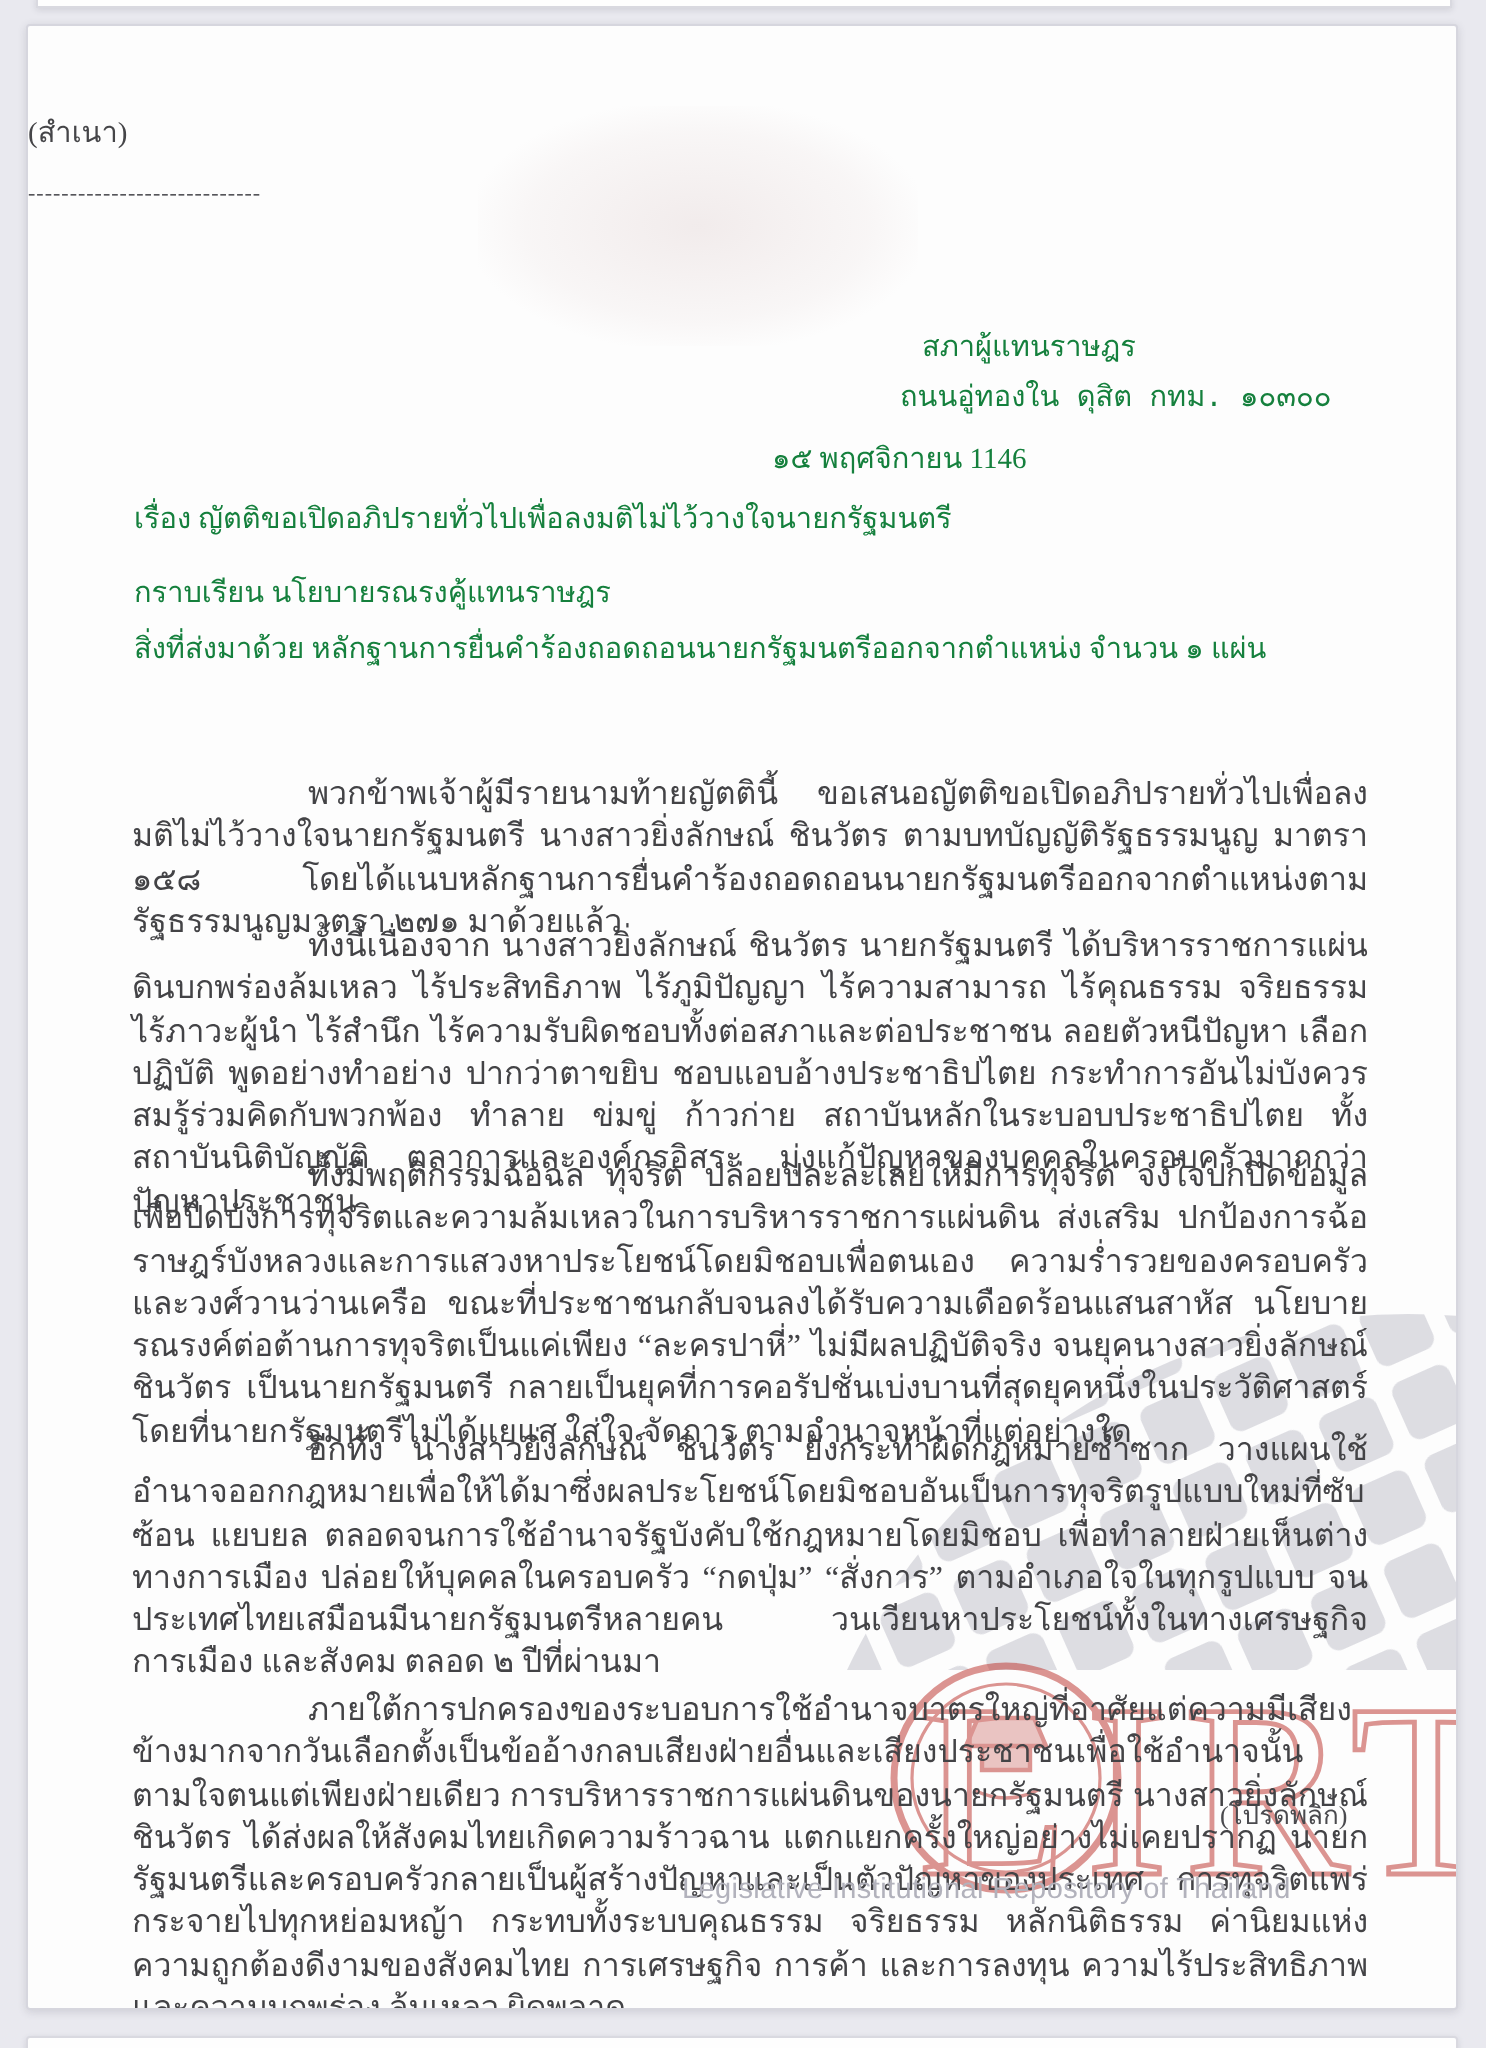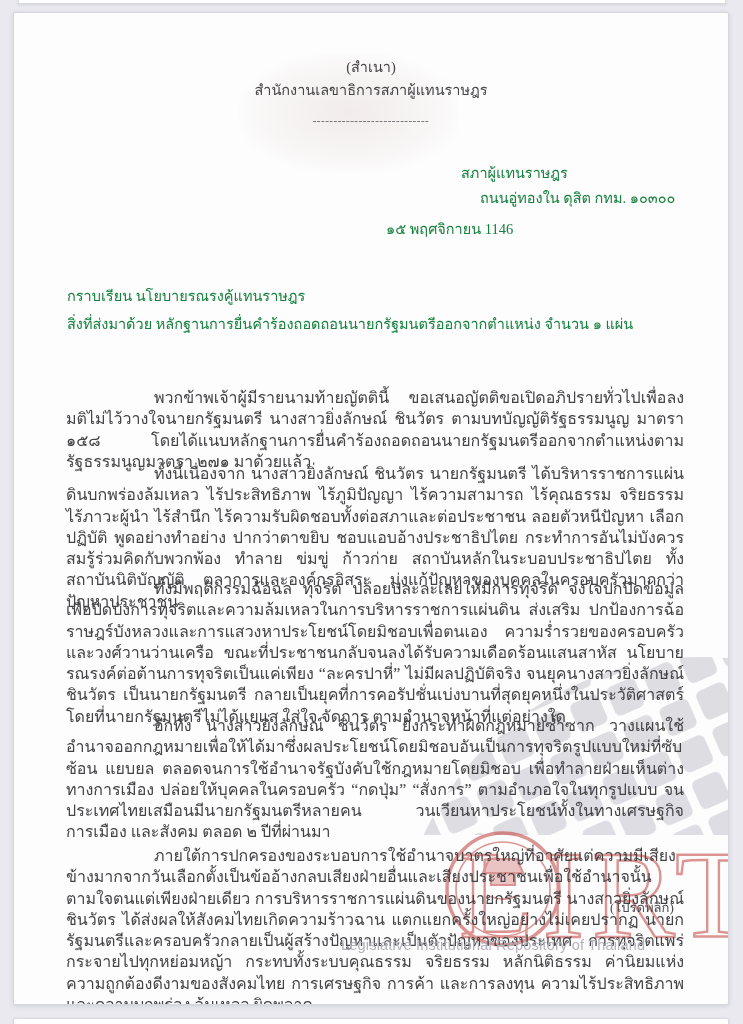--- a/index.html
+++ b/index.html
@@ -28,21 +28,20 @@
   }
   .faint-emblem {
     position: absolute;
     left: 225px; top: 40px; width: 220px; height: 120px;
     background: radial-gradient(ellipse at center, rgba(215,195,195,0.30) 0%, rgba(215,195,195,0.12) 55%, rgba(215,195,195,0) 75%);
     pointer-events: none;
   }
   .doc-header {
     position: absolute;
     left: 0; top: 43px; width: 100%;
-    text-align: center;
     line-height: 23px;
     font-size: 14.5px;
     color: #454548;
   }
   .divider-line {
     margin-top: 7px;
     font-size: 11px;
     letter-spacing: 0.5px;
     color: #55555a;
   }
@@ -117,29 +116,29 @@
       <text x="28" y="112" font-size="124" font-family="Liberation Serif, serif" letter-spacing="8" stroke-width="2.4" fill="none">LIRT</text>
       <circle cx="72" cy="64" r="56" stroke-width="3.5"></circle>
       <circle cx="72" cy="64" r="47" stroke-width="1.6"></circle>
       <path stroke-width="2.2" fill="#c0403a" fill-opacity="0.55" d="M52 48 L92 48 L86 34 L58 34 Z M60 48 L60 60 L84 60 L84 48 Z"></path>
       <path stroke-width="1.8" d="M56 70 Q72 78 88 70"></path>
     </g>
   </svg>
 
   <div class="doc-header">
     <div>(สำเนา)</div>
-    <div>สำนักงานเลขาธิการสภาผู้แทนราษฎร</div>
     <div class="divider-line">----------------------------</div>
   </div>
 
   <div class="abs-text" style="left:447px; top:148px;">สภาผู้แทนราษฎร</div>
-  <div class="abs-text" style="left:466px; top:173px;">ถนนอู่ทองใน ดุสิต กทม. ๑๐๓๐๐</div>
+  <div class="abs-text" style="left:436px; top:173px;font-family:Liberation Mono, monospace;">ถนนอู่ทองใน ดุสิต กทม. ๑๐๓๐๐</div>
 
   <div class="abs-text" style="left:372px; top:204px;">๑๕  พฤศจิกายน  1146</div>
 
+  <div class="abs-text" style="left:53px; top:234px;">เรื่อง   ญัตติขอเปิดอภิปรายทั่วไปเพื่อลงมติไม่ไว้วางใจนายกรัฐมนตรี</div>
   <div class="abs-text" style="left:53px; top:271px;">กราบเรียน   นโยบายรณรงคู้แทนราษฎร</div>
   <div class="abs-text" style="left:53px; top:299px;">สิ่งที่ส่งมาด้วย    หลักฐานการยื่นคำร้องถอดถอนนายกรัฐมนตรีออกจากตำแหน่ง จำนวน ๑ แผ่น</div>
 
   <div class="paragraph" style="top:330px;">พวกข้าพเจ้าผู้มีรายนามท้ายญัตตินี้ ขอเสนอญัตติขอเปิดอภิปรายทั่วไปเพื่อลงมติไม่ไว้วางใจนายกรัฐมนตรี นางสาวยิ่งลักษณ์  ชินวัตร  ตามบทบัญญัติรัฐธรรมนูญ มาตรา ๑๕๘ โดยได้แนบหลักฐานการยื่นคำร้องถอดถอนนายกรัฐมนตรีออกจากตำแหน่งตามรัฐธรรมนูญมาตรา ๒๗๑ มาด้วยแล้ว</div>
   <div class="paragraph" style="top:406px;">ทั้งนี้เนื่องจาก นางสาวยิ่งลักษณ์  ชินวัตร นายกรัฐมนตรี  ได้บริหารราชการแผ่นดินบกพร่องล้มเหลว ไร้ประสิทธิภาพ ไร้ภูมิปัญญา ไร้ความสามารถ ไร้คุณธรรม จริยธรรม ไร้ภาวะผู้นำ ไร้สำนึก ไร้ความรับผิดชอบทั้งต่อสภาและต่อประชาชน ลอยตัวหนีปัญหา เลือกปฏิบัติ พูดอย่างทำอย่าง ปากว่าตาขยิบ ชอบแอบอ้างประชาธิปไตย กระทำการอันไม่บังควร สมรู้ร่วมคิดกับพวกพ้อง ทำลาย ข่มขู่ ก้าวก่าย สถาบันหลักในระบอบประชาธิปไตย ทั้งสถาบันนิติบัญญัติ ตุลาการและองค์กรอิสระ มุ่งแก้ปัญหาของบุคคลในครอบครัวมากกว่าปัญหาประชาชน</div>
   <div class="paragraph" style="top:521px;">ทั้งมีพฤติกรรมฉ้อฉล ทุจริต ปล่อยปละละเลยให้มีการทุจริต จงใจปกปิดข้อมูลเพื่อปิดบังการทุจริตและความล้มเหลวในการบริหารราชการแผ่นดิน ส่งเสริม ปกป้องการฉ้อราษฎร์บังหลวงและการแสวงหาประโยชน์โดยมิชอบเพื่อตนเอง ความร่ำรวยของครอบครัวและวงศ์วานว่านเครือ ขณะที่ประชาชนกลับจนลงได้รับความเดือดร้อนแสนสาหัส นโยบายรณรงค์ต่อต้านการทุจริตเป็นแค่เพียง “ละครปาหี่” ไม่มีผลปฏิบัติจริง จนยุคนางสาวยิ่งลักษณ์ ชินวัตร เป็นนายกรัฐมนตรี กลายเป็นยุคที่การคอรัปชั่นเบ่งบานที่สุดยุคหนึ่งในประวัติศาสตร์ โดยที่นายกรัฐมนตรีไม่ได้แยแส ใส่ใจ จัดการ ตามอำนาจหน้าที่แต่อย่างใด</div>
   <div class="paragraph" style="top:658px;">อีกทั้ง นางสาวยิ่งลักษณ์  ชินวัตร ยังกระทำผิดกฎหมายซ้ำซาก วางแผนใช้อำนาจออกกฎหมายเพื่อให้ได้มาซึ่งผลประโยชน์โดยมิชอบอันเป็นการทุจริตรูปแบบใหม่ที่ซับซ้อน แยบยล ตลอดจนการใช้อำนาจรัฐบังคับใช้กฎหมายโดยมิชอบ เพื่อทำลายฝ่ายเห็นต่างทางการเมือง ปล่อยให้บุคคลในครอบครัว “กดปุ่ม” “สั่งการ” ตามอำเภอใจในทุกรูปแบบ จนประเทศไทยเสมือนมีนายกรัฐมนตรีหลายคน วนเวียนหาประโยชน์ทั้งในทางเศรษฐกิจ การเมือง และสังคม ตลอด ๒ ปีที่ผ่านมา</div>
   <div class="paragraph" style="top:788px;">ภายใต้การปกครองของระบอบการใช้อำนาจบาตรใหญ่ที่อาศัยแต่ความมีเสียงข้างมากจากวันเลือกตั้งเป็นข้ออ้างกลบเสียงฝ่ายอื่นและเสียงประชาชนเพื่อใช้อำนาจนั้นตามใจตนแต่เพียงฝ่ายเดียว การบริหารราชการแผ่นดินของนายกรัฐมนตรี นางสาวยิ่งลักษณ์  ชินวัตร  ได้ส่งผลให้สังคมไทยเกิดความร้าวฉาน แตกแยกครั้งใหญ่อย่างไม่เคยปรากฏ นายกรัฐมนตรีและครอบครัวกลายเป็นผู้สร้างปัญหาและเป็นตัวปัญหาของประเทศ การทุจริตแพร่กระจายไปทุกหย่อมหญ้า กระทบทั้งระบบคุณธรรม จริยธรรม หลักนิติธรรม ค่านิยมแห่งความถูกต้องดีงามของสังคมไทย การเศรษฐกิจ การค้า และการลงทุน ความไร้ประสิทธิภาพและความบกพร่อง ล้มเหลว ผิดพลาด</div>
 
   <div class="watermark-caption">Legislative Institutional Repository of Thailand</div>

